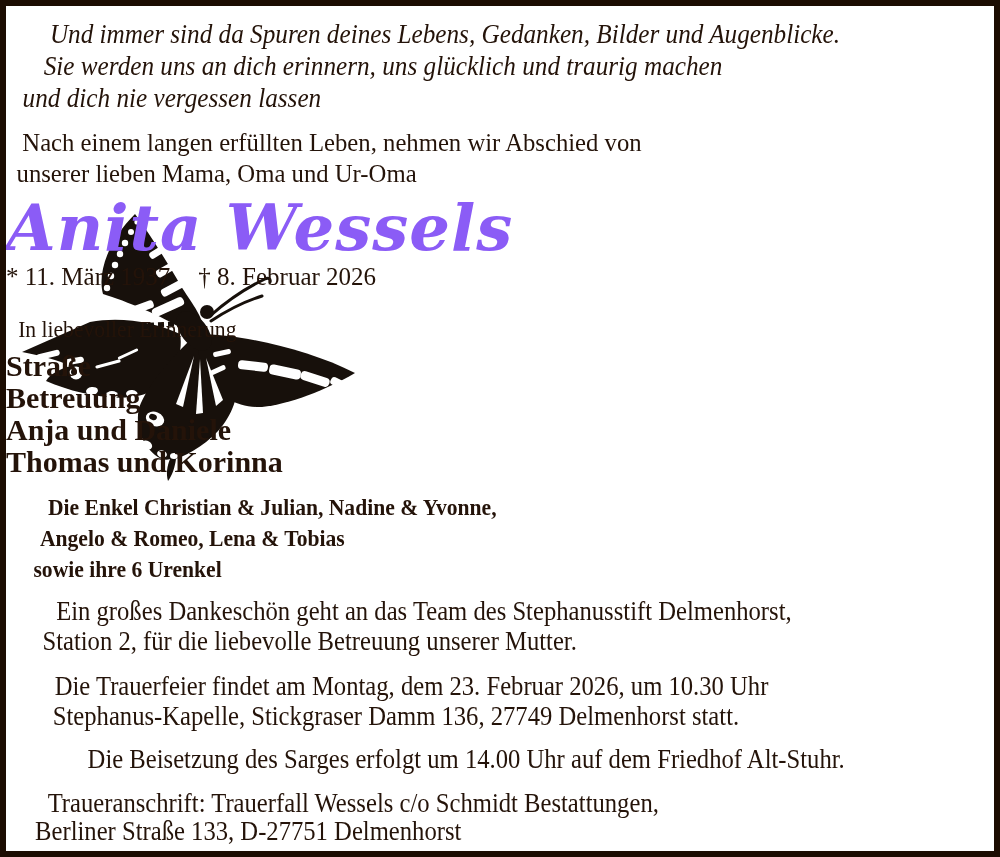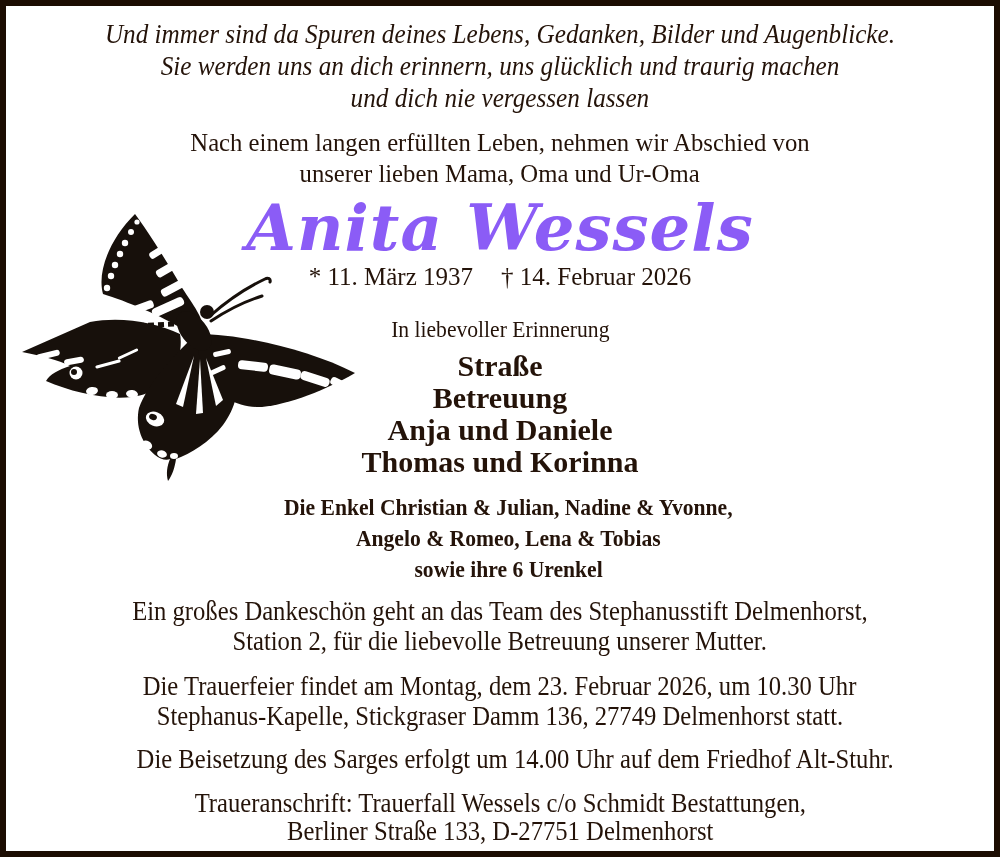--- a/index.html
+++ b/index.html
@@ -6,21 +6,20 @@
   .page {
     position:relative;
     width:1000px; height:857px;
     margin:0 auto;
     background:#ffffff;
     border:6px solid #1c0d02;
     box-sizing:border-box;
     overflow:hidden;
     font-family:"Liberation Serif", serif;
     color:#241309;
-    text-align:center;
   }
   .line { white-space:nowrap; }
   .cond  { display:inline-block; transform:scaleX(0.90); transform-origin:50% 50%; white-space:nowrap; }
   .cond95{ display:inline-block; transform:scaleX(0.95); transform-origin:50% 50%; white-space:nowrap; }
   .cond88{ display:inline-block; transform:scaleX(0.88); transform-origin:50% 50%; white-space:nowrap; }
 
   .verse   { margin-top:12px; font-style:italic; font-size:28px; line-height:32px; }
   .intro   { margin-top:13px; font-size:26px; line-height:31px; }
   .name    { margin-top:4px; font-family:"DejaVu Serif", serif; font-style:italic; font-weight:bold;
              font-size:64px; line-height:70px; color:#8b5cf6; letter-spacing:1px; }
@@ -121,21 +120,21 @@
     </div>
 
     <div class="intro">
       <div class="line"><span class="cond95">Nach einem langen erfüllten Leben, nehmen wir Abschied von</span></div>
       <div class="line"><span class="cond95">unserer lieben  Mama, Oma und Ur-Oma</span></div>
     </div>
 
     <div class="name">Anita Wessels</div>
 
     <div class="dates">
-      <span>* 11. März 1937</span><span class="gap"></span><span>† 14. Februar 2026</span>
+      <span>* 11. März 1937</span><span class="gap"></span><span>† 8. Februar 2026</span>
     </div>
 
     <div class="memorial-heading">
       <span class="cond">In liebevoller Erinnerung</span>
     </div>
 
     <div class="memorial-names">
       <div class="line">Straße</div>
       <div class="line">Betreuung</div>
       <div class="line">Anja und Daniele</div>

